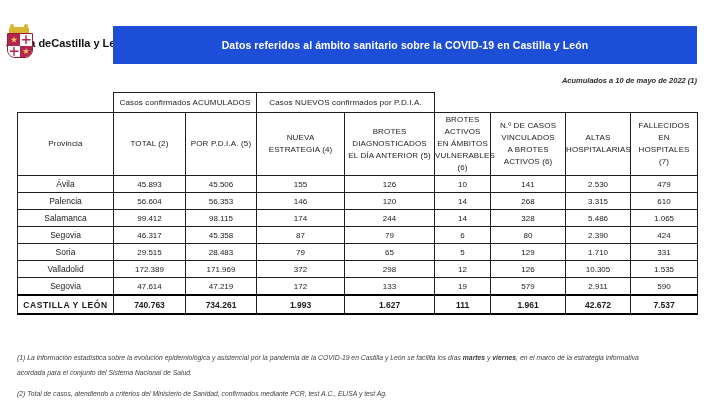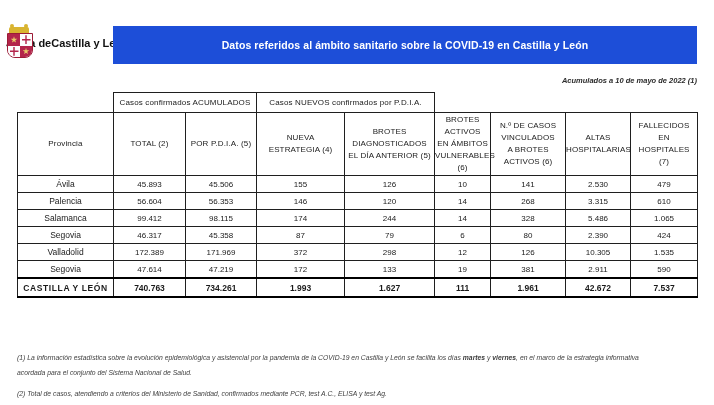--- a/index.html
+++ b/index.html
@@ -338,38 +338,49 @@
           <td>46.317</td>
           <td>45.358</td>
           <td>87</td>
           <td>79</td>
           <td>6</td>
           <td>80</td>
           <td>2.390</td>
           <td>424</td>
         </tr>
         <tr>
+          <td class="prov">Soria</td>
+          <td>29.515</td>
+          <td>28.483</td>
+          <td>79</td>
+          <td>65</td>
+          <td>5</td>
+          <td>129</td>
+          <td>1.710</td>
+          <td>331</td>
+        </tr>
+        <tr>
           <td class="prov">Valladolid</td>
           <td>172.389</td>
           <td>171.969</td>
           <td>372</td>
           <td>298</td>
           <td>12</td>
           <td>126</td>
           <td>10.305</td>
           <td>1.535</td>
         </tr>
         <tr>
           <td class="prov">Segovia</td>
           <td>47.614</td>
           <td>47.219</td>
           <td>172</td>
           <td>133</td>
           <td>19</td>
-          <td>381</td>
+          <td>579</td>
           <td>2.911</td>
           <td>590</td>
         </tr>
         <tr class="total">
           <td class="prov">CASTILLA Y LEÓN</td>
           <td>740.763</td>
           <td>734.261</td>
           <td>1.993</td>
           <td>1.627</td>
           <td>111</td>

